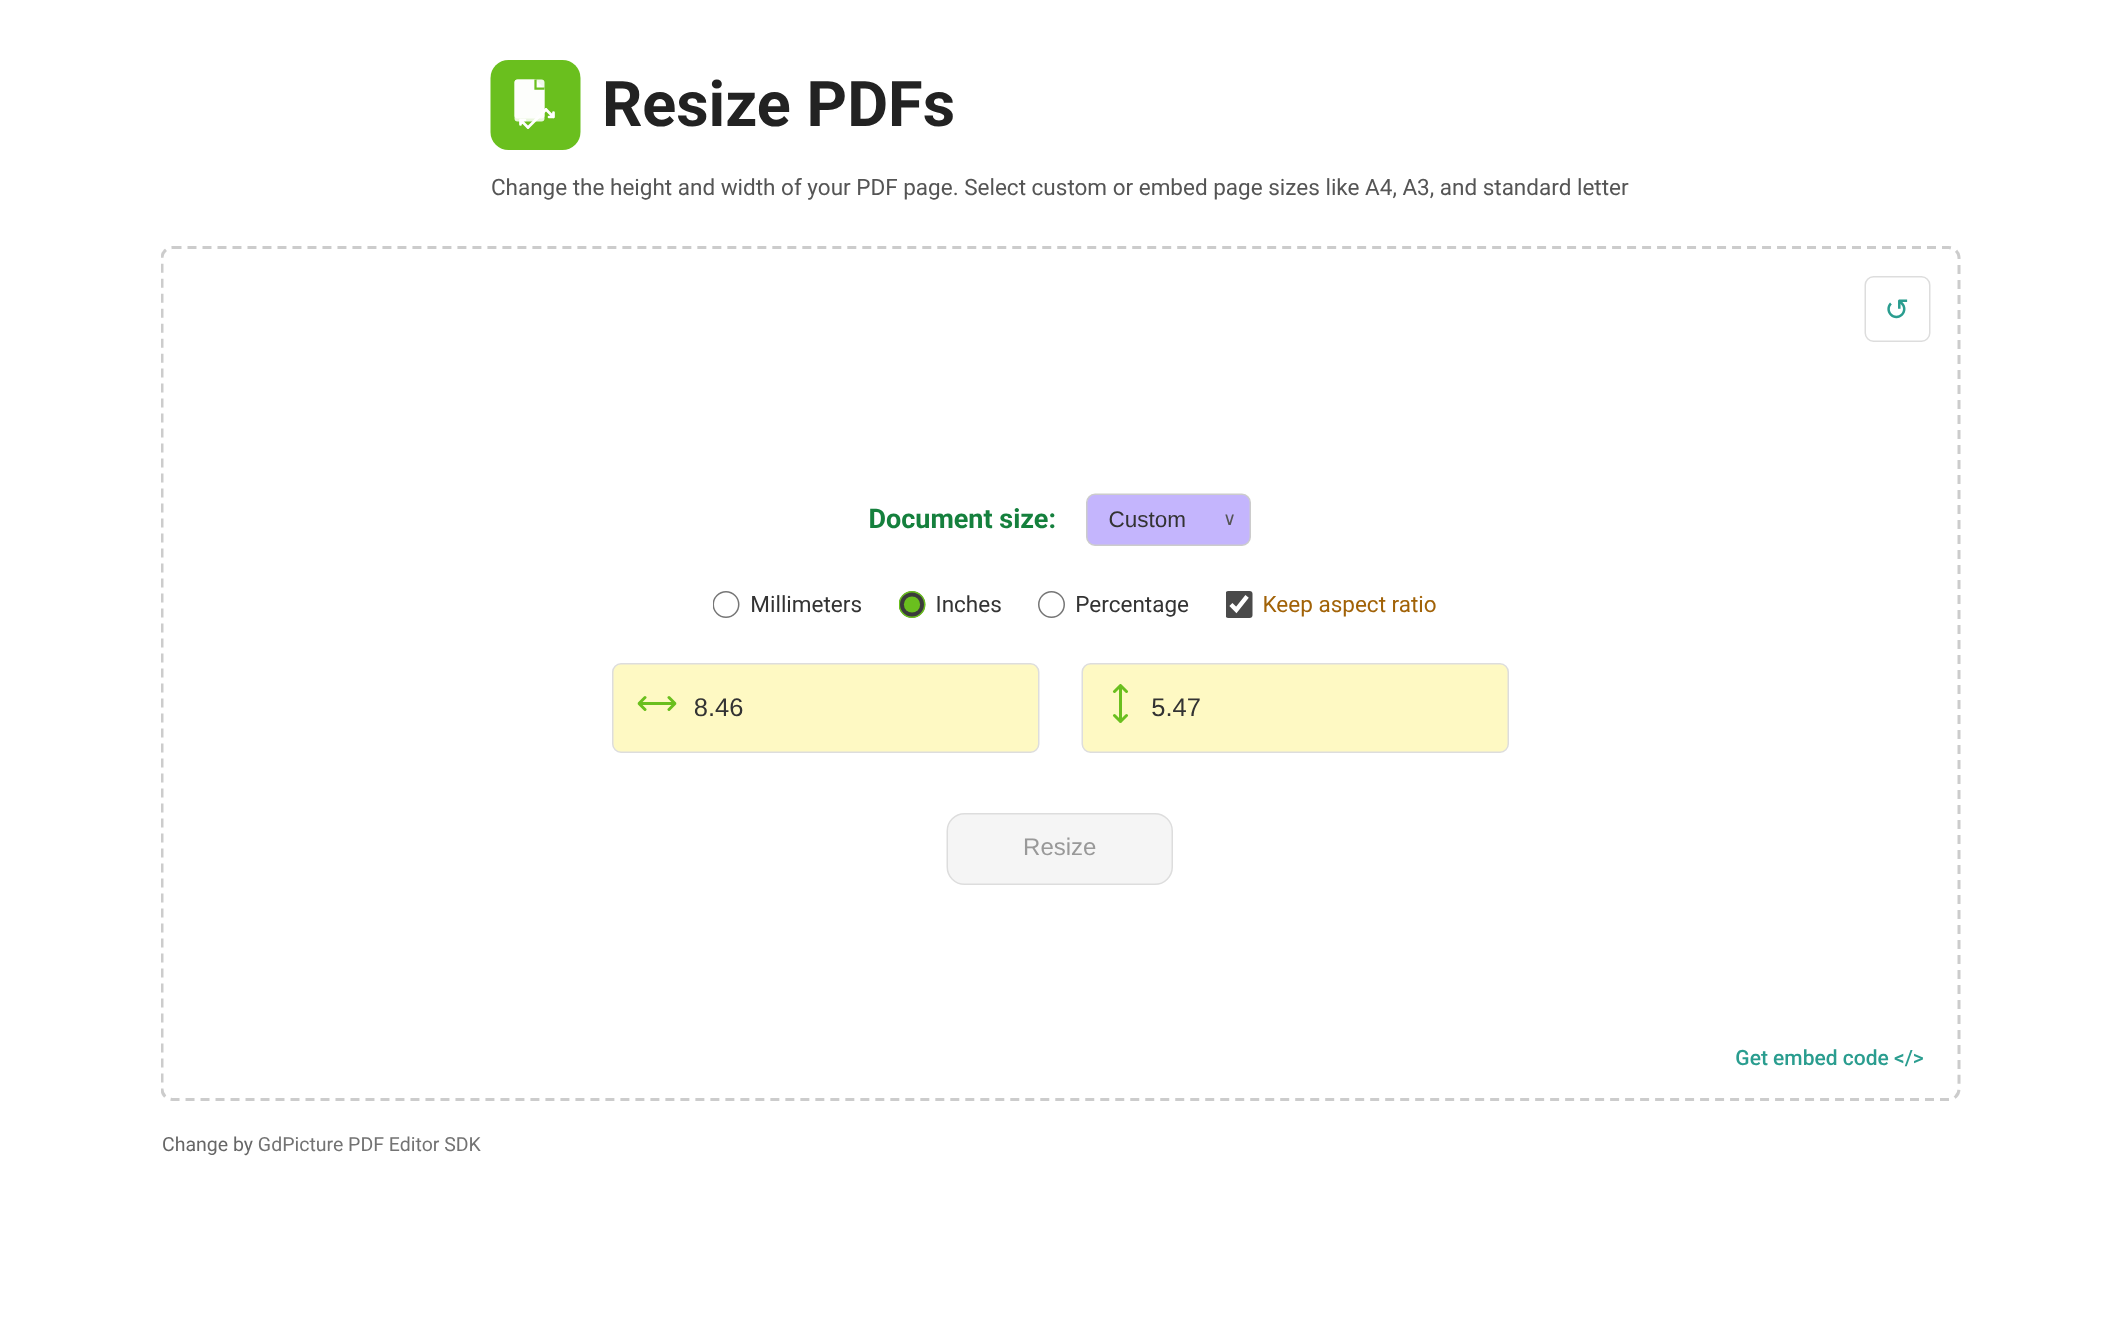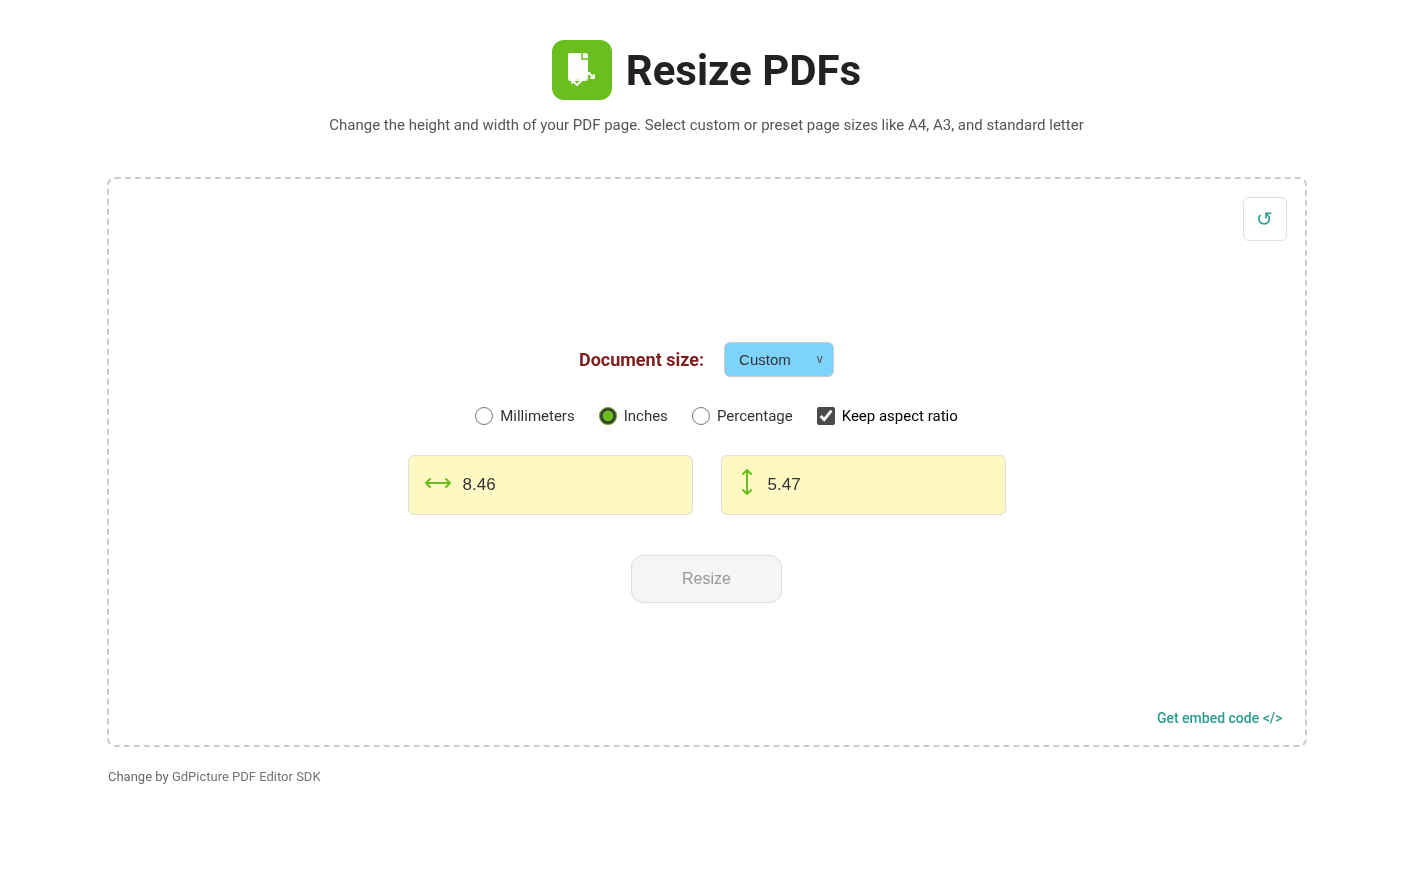--- a/index.html
+++ b/index.html
@@ -15,23 +15,22 @@
       min-height: 881px;
       width: 1413px;
       display: flex;
       flex-direction: column;
       align-items: center;
     }
 
     .header {
       display: flex;
       flex-direction: column;
-      align-items: center;
       padding-top: 40px;
-      margin-bottom: 43px;
+      margin-bottom: 30px;
     }
 
     .title-row {
       display: flex;
       align-items: center;
       gap: 14px;
       margin-bottom: 16px;
     }
 
     .app-icon {
@@ -102,30 +101,30 @@
 
     .document-size-row {
       display: flex;
       align-items: center;
       gap: 20px;
     }
 
     .document-size-label {
       font-size: 18px;
       font-weight: 700;
-      color: #7f1d1d;
+      color: #15803d;
     }
 
     .size-select {
       border: 1px solid #ccc;
       border-radius: 6px;
       padding: 8px 14px;
       font-size: 15px;
       color: #333;
-      background: #7dd3fc;
+      background: #c4b5fd;
       cursor: pointer;
       appearance: none;
       -webkit-appearance: none;
       padding-right: 30px;
       position: relative;
       min-width: 110px;
     }
 
     .select-wrapper {
       position: relative;
@@ -178,21 +177,21 @@
 
     .checkbox-item input[type="checkbox"] {
       width: 18px;
       height: 18px;
       accent-color: #4a4a4a;
       cursor: pointer;
     }
 
     .checkbox-label {
       font-size: 15px;
-      color: #000000;
+      color: #a16207;
     }
 
     .inputs-row {
       display: flex;
       gap: 28px;
       align-items: center;
     }
 
     .dimension-input-wrapper {
       display: flex;
@@ -270,21 +269,21 @@
         <path d="M5 2 h14 l6 6 v20 a2 2 0 0 1-2 2 H7 a2 2 0 0 1-2-2 V4 a2 2 0 0 1 2-2z" fill="white" opacity="0.85"></path>
         <path d="M19 2 v6 h6" fill="none" stroke="#6abf1e" stroke-width="1.5"></path>
 
         <path d="M26 22 l5 5 m0 0 l-3 0 m3 0 l0-3" stroke="white" stroke-width="1.8" stroke-linecap="round" stroke-linejoin="round"></path>
         <path d="M14 34 l-5-5 m0 0 l3 0 m-3 0 l0 3" stroke="white" stroke-width="1.8" stroke-linecap="round" stroke-linejoin="round"></path>
         <path d="M26 22 l-12 12" stroke="white" stroke-width="1.8" stroke-linecap="round"></path>
       </svg>
     </div>
     <h1 class="page-title">Resize PDFs</h1>
   </div>
-  <p class="subtitle">Change the height and width of your PDF page. Select custom or preset page sizes like A4, A3, and standard letter</p>
+  <p class="subtitle">Change the height and width of your PDF page. Select custom or embed page sizes like A4, A3, and standard letter</p>
 </div>
 
 <div class="main-card">
   <button class="reset-btn" title="Reset">
     <span>↺</span>
   </button>
 
   <div class="content-area">
 
     <div class="document-size-row">

